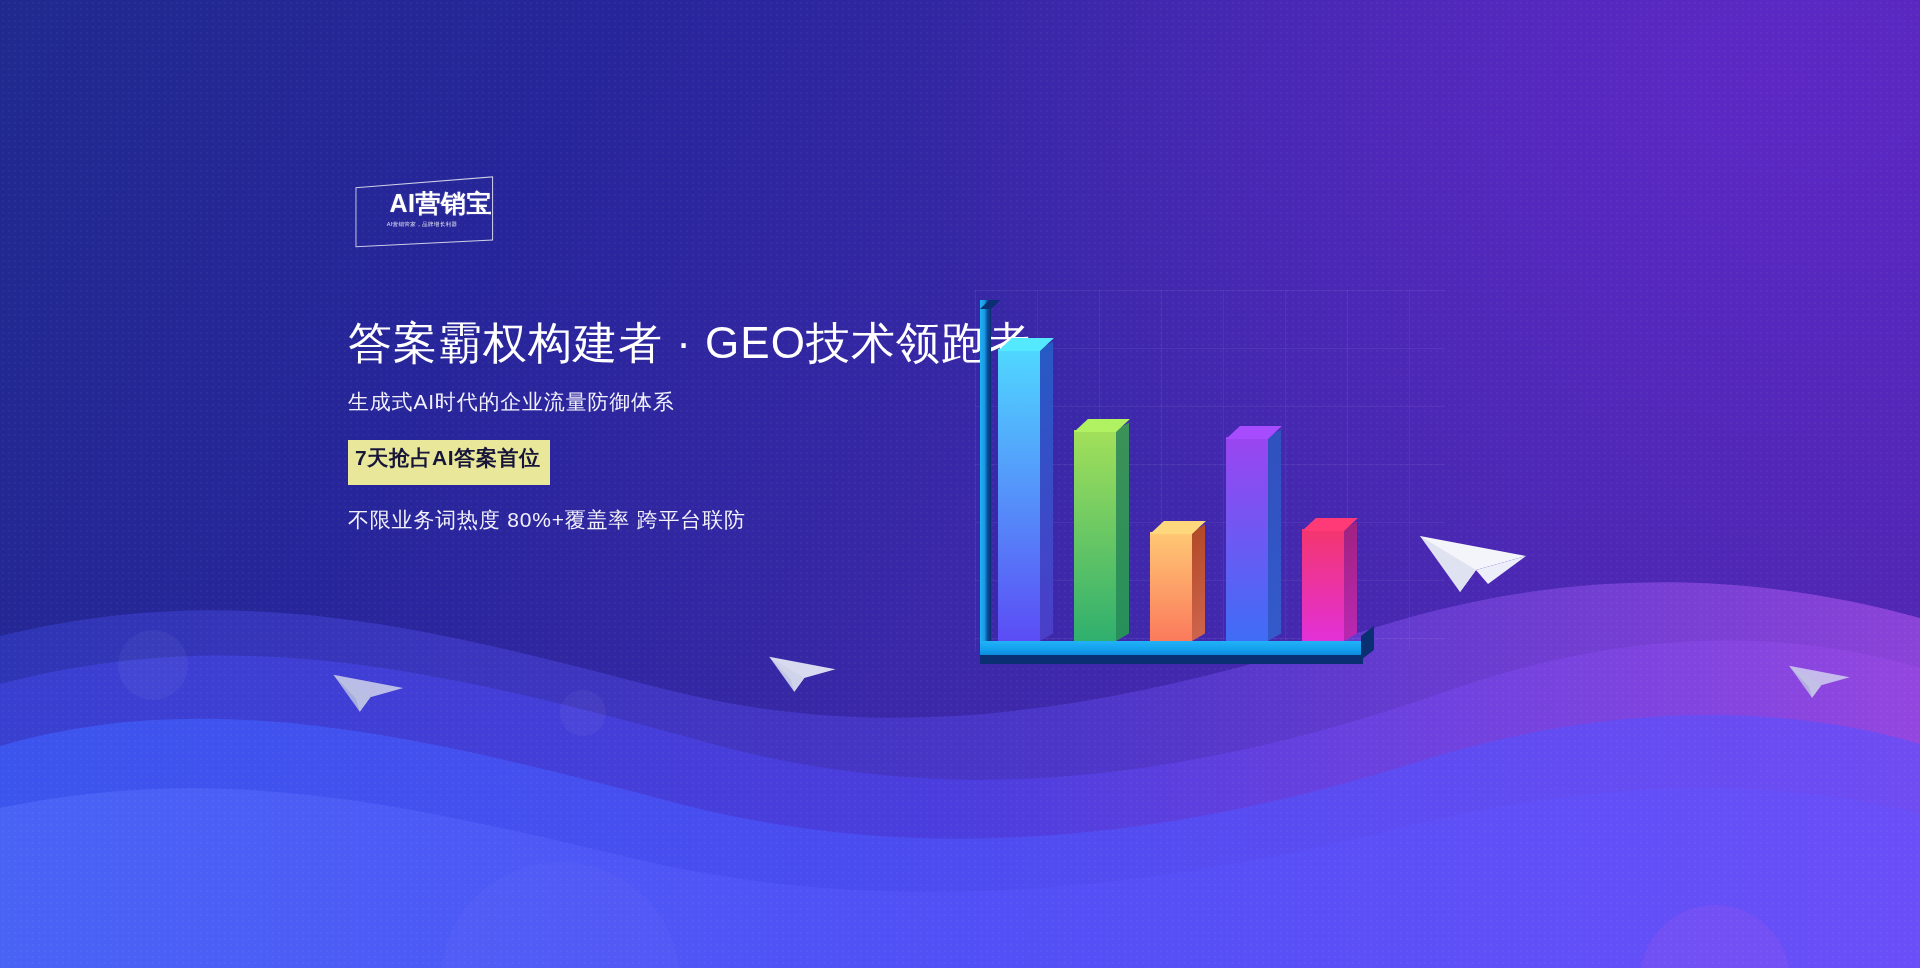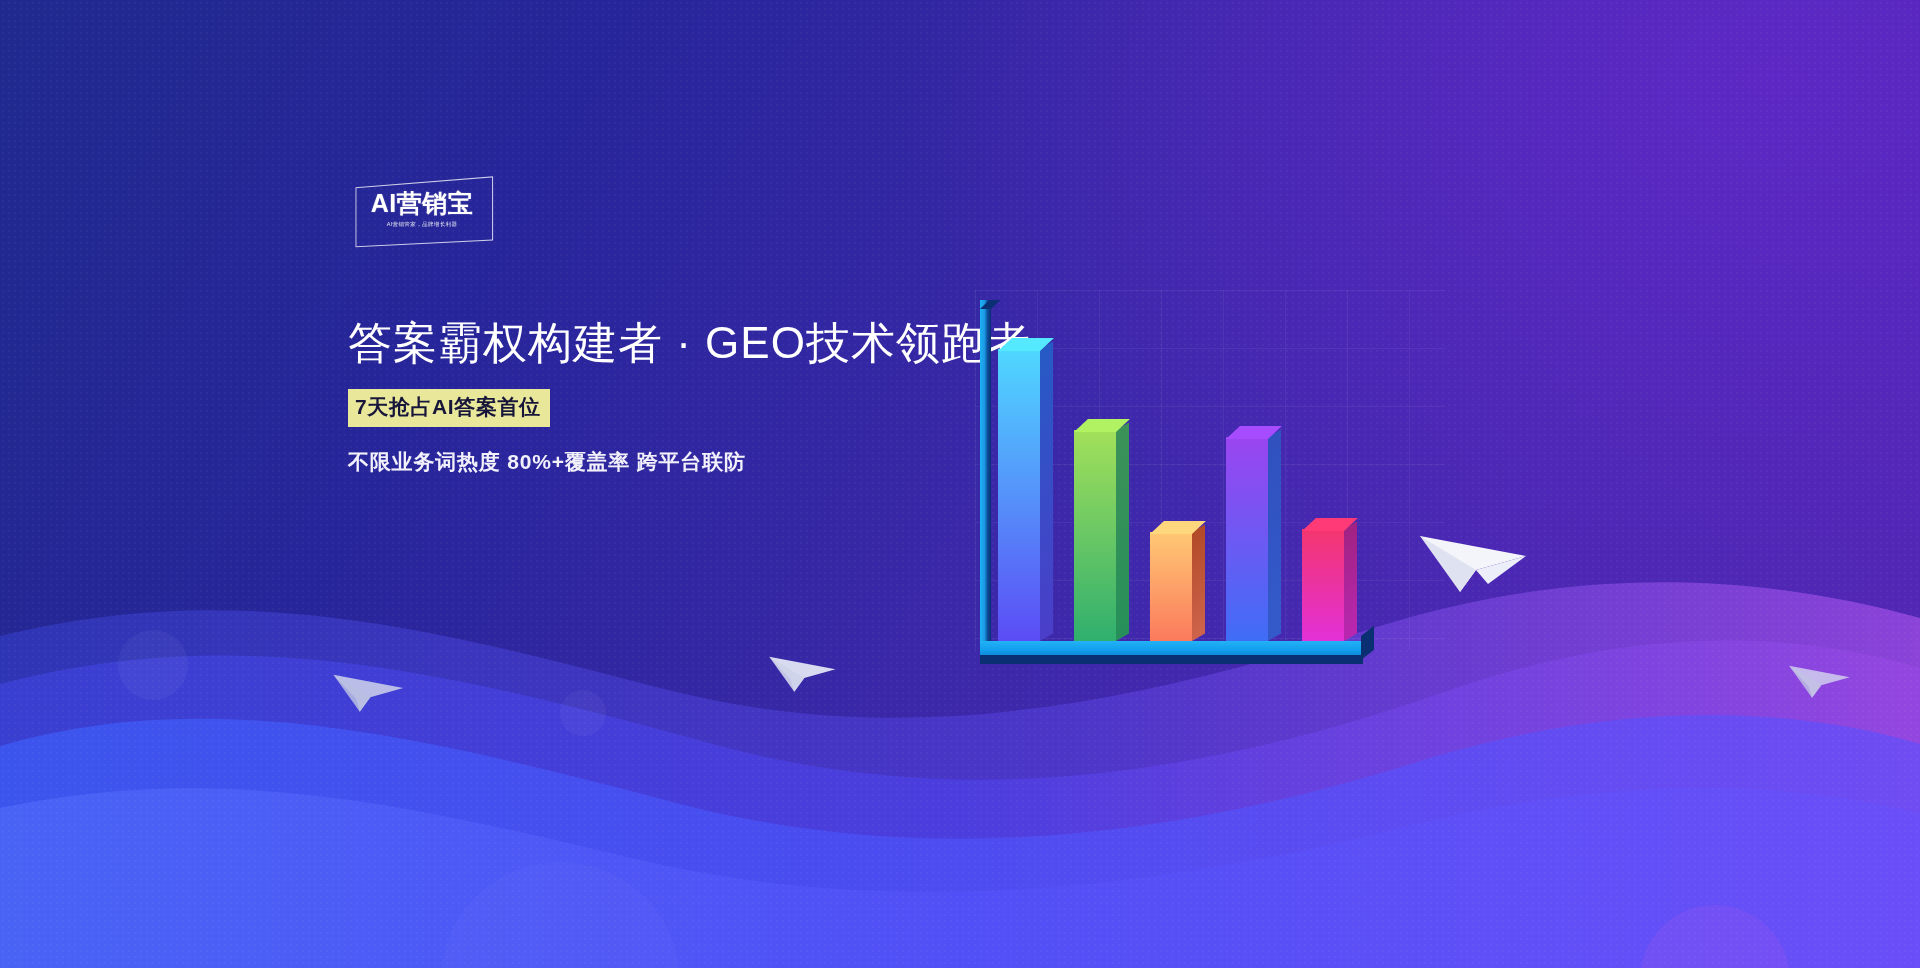--- a/index.html
+++ b/index.html
@@ -61,21 +61,21 @@
     width:140px; height:62px;
   }
   #logo .frame {
     position:absolute; inset:0;
     border:1.6px solid rgba(255,255,255,0.78);
     transform:perspective(400px) rotateY(-11deg) skewY(-3.6deg);
   }
   #logo .brand {
     position:absolute;
     left:0; right:0; top:9px;
-    text-align:center;
+    text-align:right;
     color:#fff;
     font-size:25px;
     font-weight:bold;
     letter-spacing:0.5px;
     line-height:1;
     white-space:nowrap;
     text-shadow:0 0 2px rgba(255,255,255,0.25);
   }
   #logo .slogan {
     position:absolute;
@@ -111,25 +111,25 @@
     letter-spacing:0.8px;
     white-space:nowrap;
     margin-bottom:24px;
     font-weight:400;
   }
   .subline.highlight {
     display:inline-block;
     background:#e8e79a;
     color:#17163a;
     font-weight:bold;
-    padding:5px 9px 6px 7px;
+    padding:5px 9px 14px 7px;
     margin-bottom:22px;
     letter-spacing:0.6px;
   }
-  .subline.last { margin-bottom:4px;font-weight:bold; }
+  .subline.last { margin-bottom:4px; }
 
   
   #chart {
     position:absolute;
     left:980px; top:300px;
     width:420px; height:360px;
   }
   
   .axis-v {
     position:absolute; left:0; bottom:0;
@@ -238,20 +238,21 @@
   <div class="chart-grid"></div>
 
   <div id="logo">
     <div class="frame"></div>
     <div class="brand">AI营销宝</div>
     <div class="slogan">AI营销管家，品牌增长利器</div>
   </div>
 
   <div id="copy">
     <div id="headline">答案霸权构建者 · GEO技术领跑者</div>
+    <div class="subline">生成式AI时代的企业流量防御体系</div>
     <div><span class="subline highlight">7天抢占AI答案首位</span></div>
     <div class="subline last">不限业务词热度 80%+覆盖率 跨平台联防</div>
   </div>
 
   <div id="chart">
     <div class="axis-v"></div>
     <div class="axis-v-top"></div>
     <div class="axis-h">
       <div class="axis-h-side"></div>
     </div>

